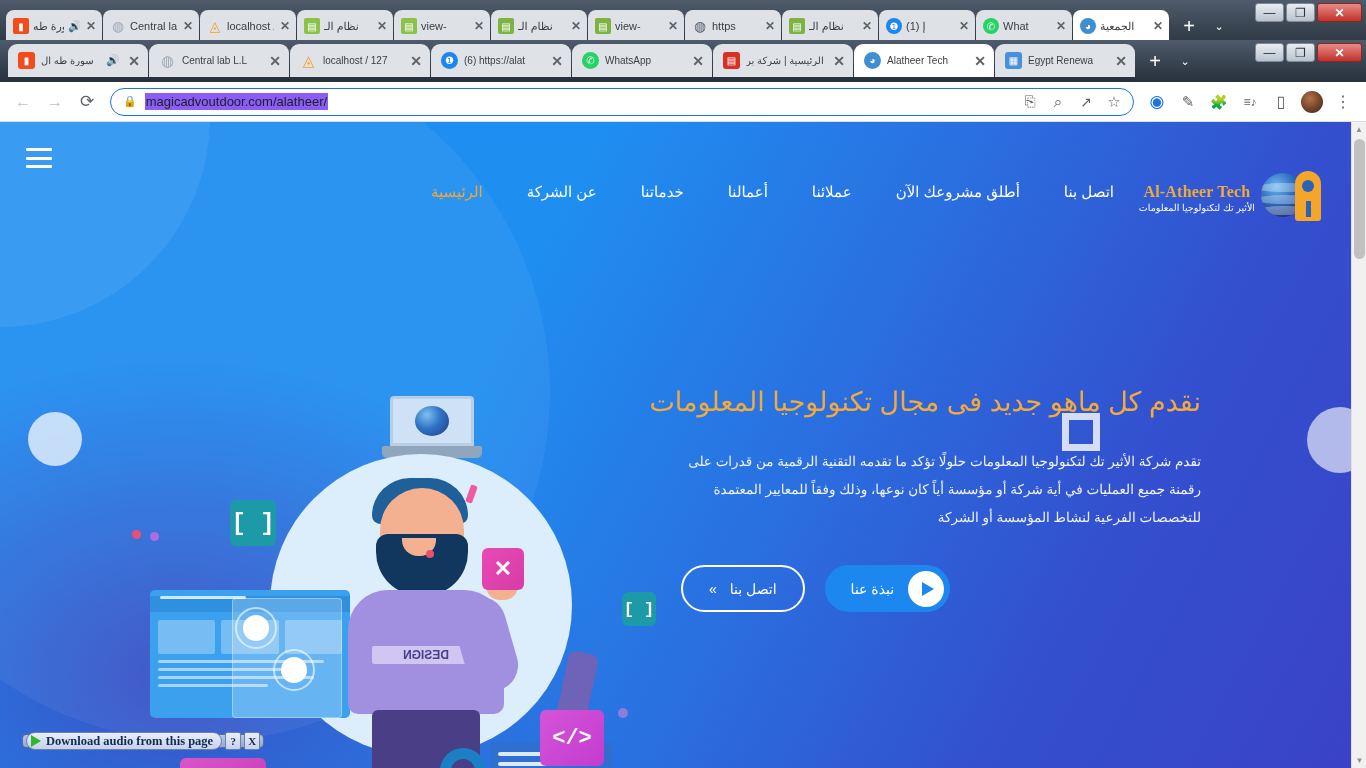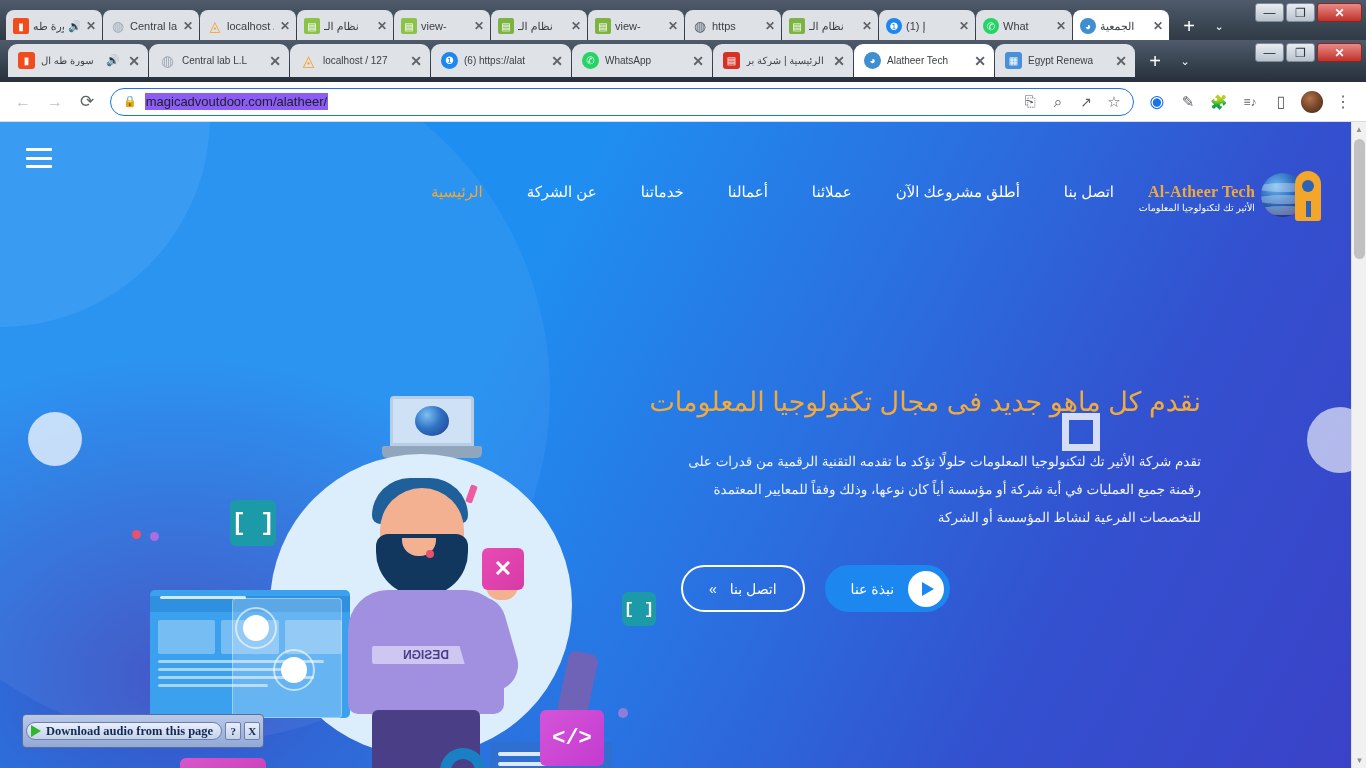--- a/index.html
+++ b/index.html
@@ -100,21 +100,21 @@
 
   
   .site-header { position: absolute; left: 0; top: 0; width: 1351px; height: 118px; }
   .hamburger { position: absolute; left: 26px; top: 26px; width: 26px; height: 20px; display: flex; flex-direction: column; justify-content: space-between; cursor: pointer;}
   .hamburger span { display: block; height: 3px; background: #fff; border-radius: 1px; }
   .nav { position: absolute; right: 215px; top: 55px; display: flex; flex-direction: row-reverse; gap: 0; direction: rtl; }
   .nav a { color: #ffffff; font-size: 15px; text-decoration: none; padding: 6px 22px; white-space: nowrap; }
   .nav a.active { color: #f0a73a; }
   .logo { position: absolute; right: 28px; top: 47px; display: flex; align-items: center; gap: 6px; }
   .logo-txt { text-align: right; }
-  .logo-txt .l1 { color: #f0a93c; font-family: "Liberation Serif", serif; font-weight: 700; font-size: 16px; letter-spacing: .2px; }
+  .logo-txt .l1 { color: #f0a93c; font-family: "Liberation Serif", serif; font-weight: 700; font-size: 16px; letter-spacing: .2px; text-align: center; }
   .logo-txt .l2 { color: #ffffff; font-size: 9.5px; margin-top: 1px; }
   .logo-mark { position: relative; width: 62px; height: 58px; }
   .logo-globe { position: absolute; left: 0; top: 4px; width: 44px; height: 44px; border-radius: 50%;
     background: radial-gradient(circle at 35% 30%, #6fb7ef 0%, #2f6fc0 40%, #22357e 75%, #4a2a6e 100%); overflow: hidden; }
   .logo-globe i { position: absolute; left: -6px; width: 58px; height: 9px; border-radius: 50%; background: rgba(255,255,255,.30); }
   .logo-a { position: absolute; right: 2px; top: 2px; width: 26px; height: 50px; background: #f4a62a;
     border-radius: 13px 13px 3px 3px; }
   .logo-a:before { content:""; position:absolute; left:7px; top:9px; width:12px; height:12px; border-radius:50%; background: #2a63b8;}
   .logo-a:after { content:""; position:absolute; left:11px; top:30px; width:5px; height:16px; background:#2a63b8;}
 
@@ -184,21 +184,21 @@
   .codebox i { display:block; height:4px; background:#dbe9fb; margin-bottom:6px; border-radius:2px;}
   .dot { position:absolute; border-radius:50%; }
 
   
   .scrollbar { position: absolute; right: 0; top: 0; width: 15px; height: 646px; background: #f1f1f1; border-left: 1px solid #e0e0e0;}
   .scrollbar .up, .scrollbar .down { height: 15px; display:flex; align-items:center; justify-content:center; color:#909090; font-size:8px;}
   .scrollbar .thumb { position:absolute; left:2px; top: 17px; width: 11px; height: 120px; background:#c1c1c1; border-radius:6px;}
 
   
   .dlbar {
-    position: absolute; left: 22px; bottom: 20px; height: 34px;
+    position: absolute; left: 22px; bottom: 20px; height: 14px;
     display: flex; align-items: center; gap: 3px;
     background: linear-gradient(180deg,#b8c8e8,#93a9d6); border: 1px solid #5a6d96; border-radius: 4px; padding: 1px 3px;
   }
   .dlbar .main {
     display:flex; align-items:center; gap: 5px; height: 18px; padding: 0 8px 0 4px;
     background: linear-gradient(180deg,#e9eefa,#c5d2ea); border: 1px solid #6d80a8; border-radius: 9px;
     font-size: 12.5px; color:#102a54; font-weight: 700; font-family:"Liberation Serif", serif; white-space: nowrap;
   }
   .dlbar .ptri { width:0;height:0;border-left:10px solid #2fb62f;border-top:6px solid transparent;border-bottom:6px solid transparent;}
   .dlbar .sq {

